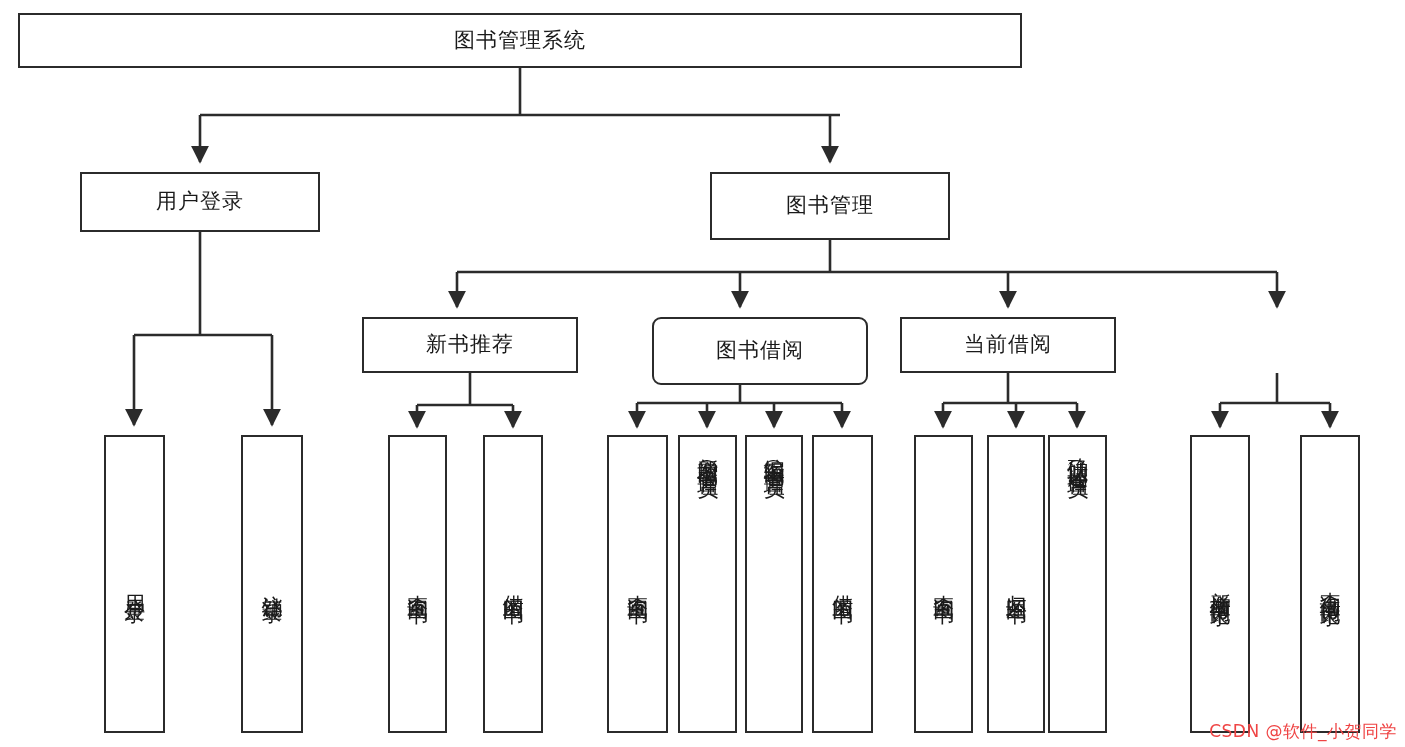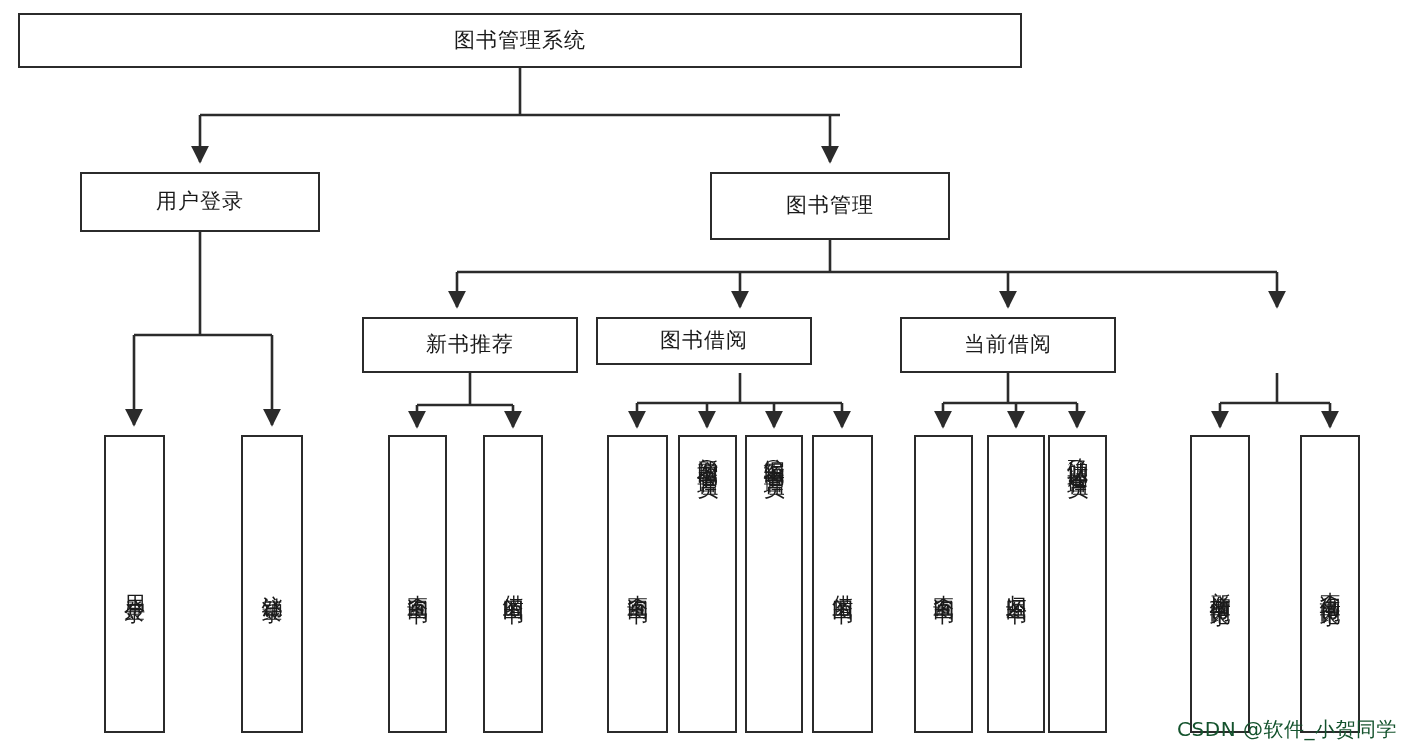--- a/index.html
+++ b/index.html
@@ -55,22 +55,22 @@
     justify-content: flex-start;
   }
   .node .label {
     display: block;
     white-space: nowrap;
   }
   #watermark {
     position: absolute;
     right: 8px;
     bottom: 4px;
-    font-size: 20px;
-    color: #14532d;
+    font-size: 17px;
+    color: #ef4444;
     letter-spacing: 0.5px;
     white-space: nowrap;
     user-select: none;
   }
 </style>
 </head>
 <body>
 
 <div id="diagram-root">
 
@@ -131,21 +131,21 @@
   <div class="node horiz" style="left:80px; top:172px; width:240px; height:60px;">
     <span class="label">用户登录</span>
   </div>
   <div class="node horiz" style="left:710px; top:172px; width:240px; height:68px;">
     <span class="label">图书管理</span>
   </div>
 
   <div class="node horiz" style="left:362px; top:317px; width:216px; height:56px;">
     <span class="label">新书推荐</span>
   </div>
-  <div class="node horiz" style="left:596px; top:317px; width:216px; height:48px;">
+  <div class="node horiz" style="left:652px; top:317px; width:216px; height:68px;border-radius:9px;">
     <span class="label">图书借阅</span>
   </div>
   <div class="node horiz" style="left:900px; top:317px; width:216px; height:56px;justify-content:center;">
     <span class="label">当前借阅</span>
   </div>
 
   <div class="node vert" style="left:104px; top:435px; width:61px; height:298px;">
     <span class="label">用户登录</span>
   </div>
   <div class="node vert" style="left:241px; top:435px; width:62px; height:298px;">

